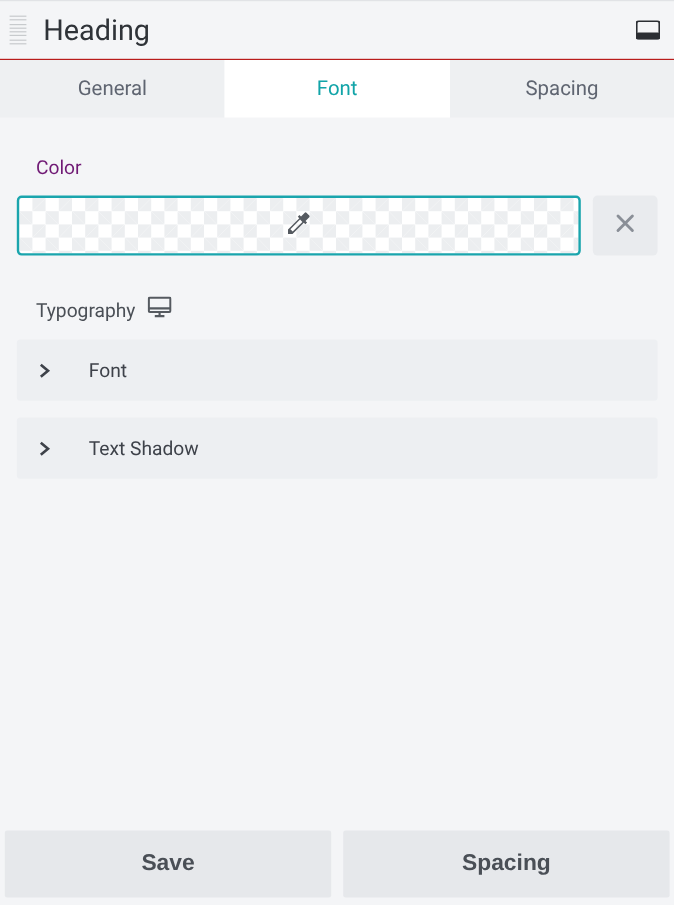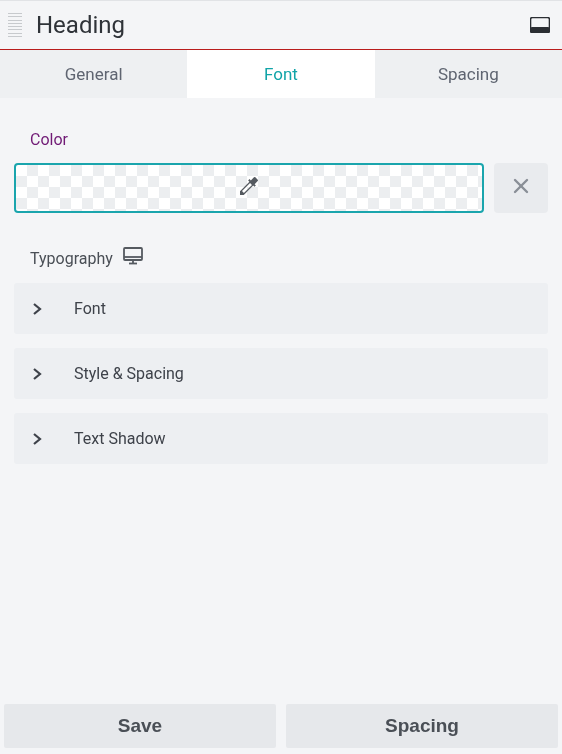--- a/index.html
+++ b/index.html
@@ -125,21 +125,21 @@
   .footer {
     position: absolute;
     bottom: 6px;
     left: 4px;
     right: 4px;
     display: flex;
     gap: 10px;
   }
   .footer button {
     flex: 1;
-    height: 44px;
+    height: 56px;
     border: none;
     background: #e6e8eb;
     color: #4a4f56;
     font-size: 19px;
     font-weight: 600;
     border-radius: 2px;
     cursor: pointer;
   }
 </style>
 </head>
@@ -207,28 +207,20 @@
 
   <div class="accordion-item">
     <span class="chev">
       <svg width="10" height="14" viewBox="0 0 10 14" fill="none" stroke="#3e424a" stroke-width="2.2">
         <polyline points="2,2 8,7 2,12"></polyline>
       </svg>
     </span>
     <span>Font</span>
   </div>
 
-  <div class="accordion-item">
-    <span class="chev">
-      <svg width="10" height="14" viewBox="0 0 10 14" fill="none" stroke="#3e424a" stroke-width="2.2">
-        <polyline points="2,2 8,7 2,12"></polyline>
-      </svg>
-    </span>
-    <span>Style &amp; Spacing</span>
-  </div>
 
   <div class="accordion-item">
     <span class="chev">
       <svg width="10" height="14" viewBox="0 0 10 14" fill="none" stroke="#3e424a" stroke-width="2.2">
         <polyline points="2,2 8,7 2,12"></polyline>
       </svg>
     </span>
     <span>Text Shadow</span>
   </div>
 

